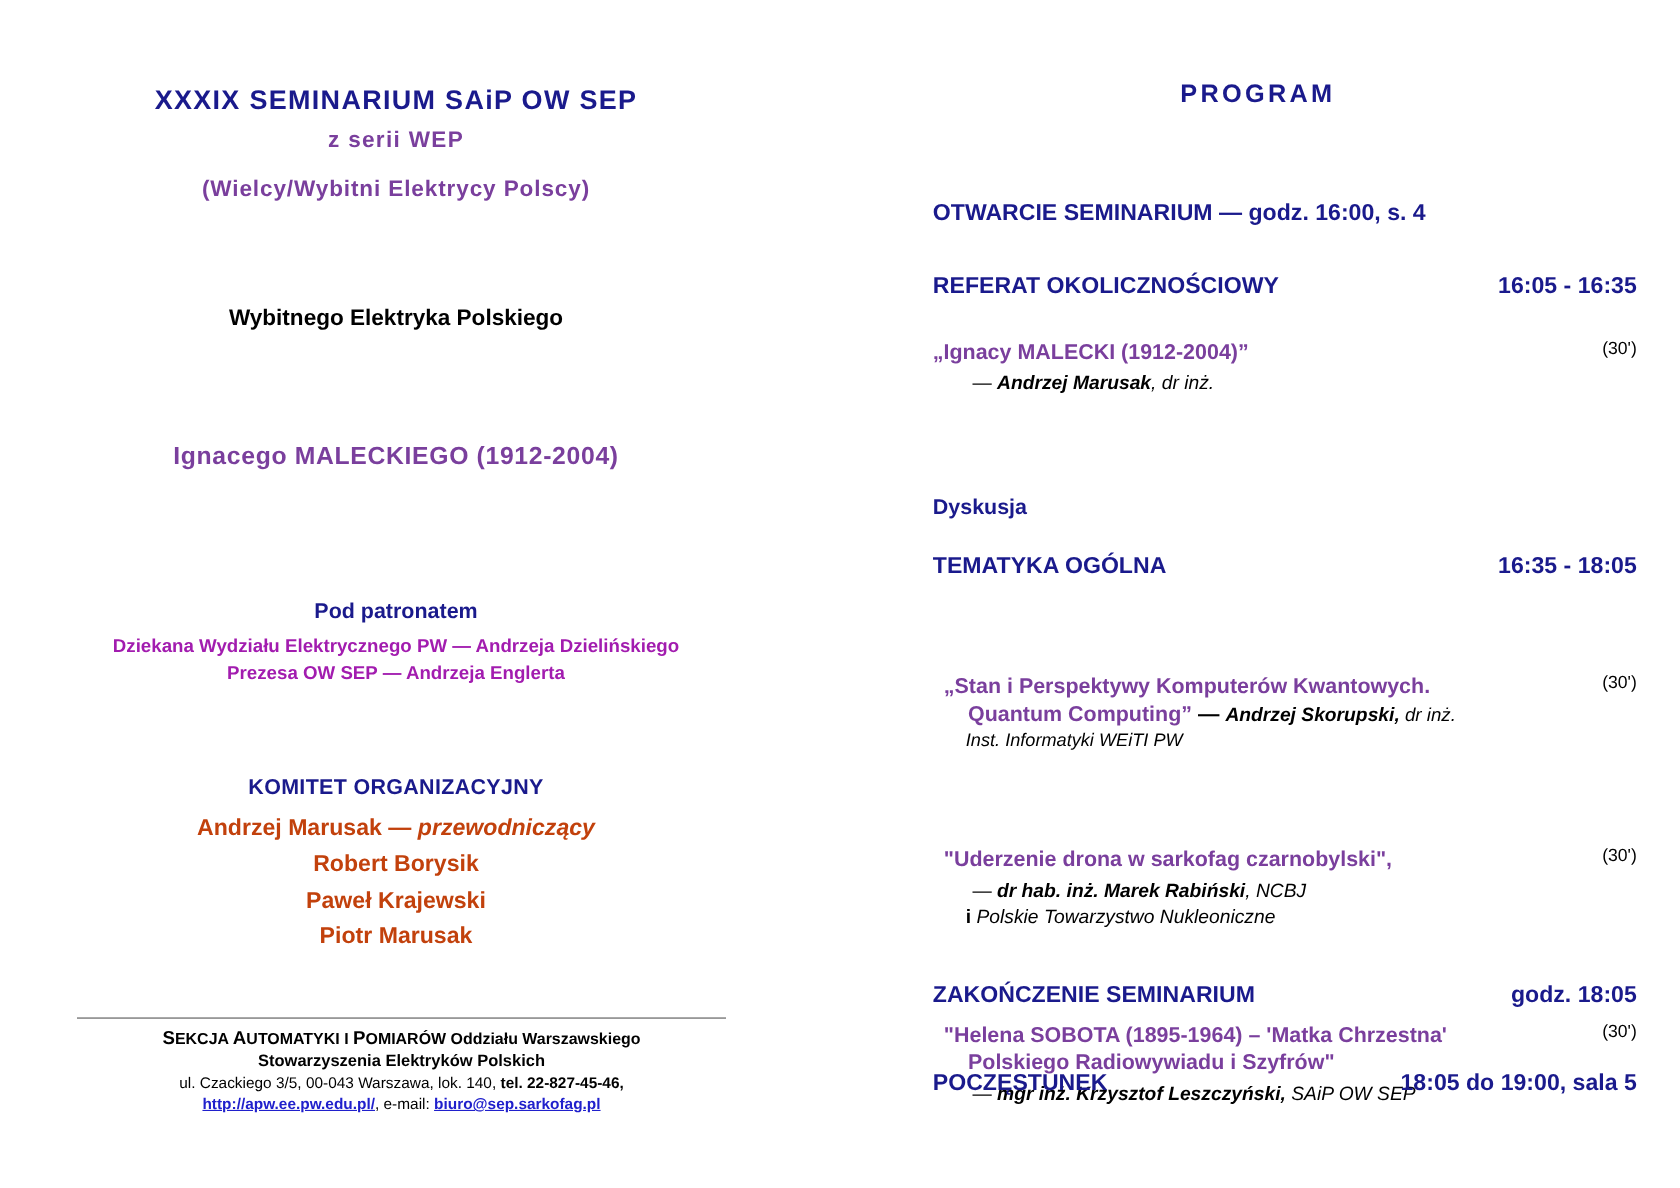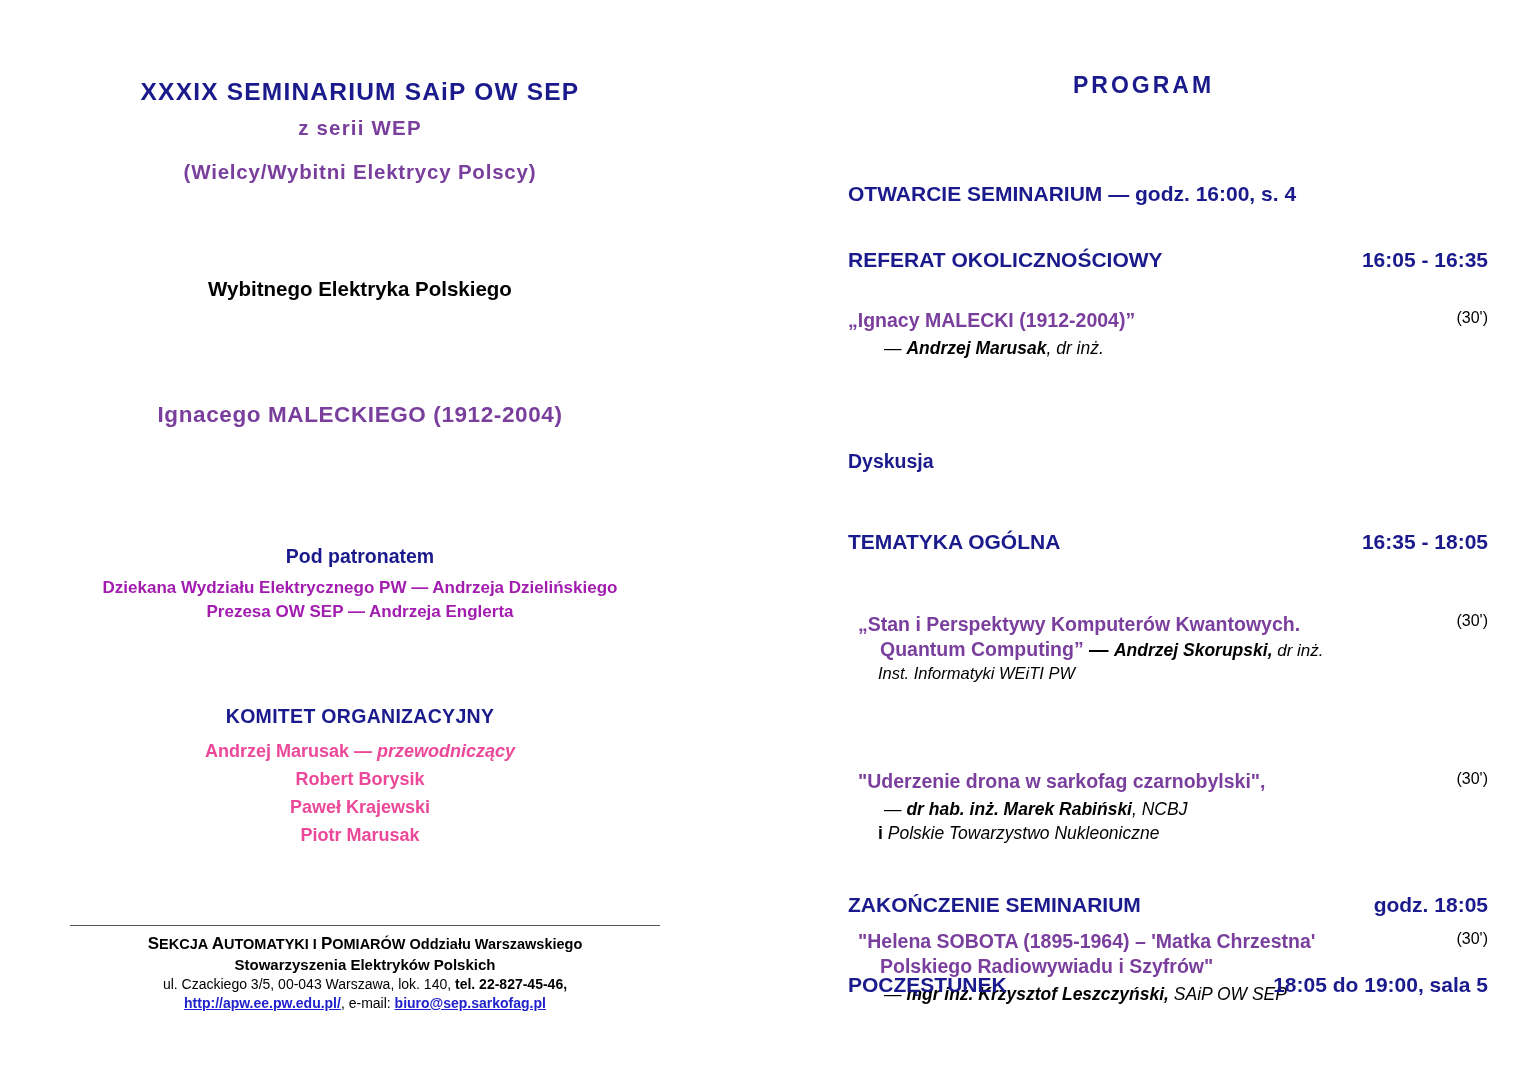--- a/index.html
+++ b/index.html
@@ -115,24 +115,24 @@
     text-align: center;
   }
   .committee-title {
     font-size: 19.5px;
     font-weight: bold;
     color: #1a1a8c;
     letter-spacing: 0.3px;
   }
   .committee-list {
     margin-top: 9px;
-    font-size: 18px;
+    font-size: 21px;
     font-weight: bold;
     line-height: 1.56;
-    color: #ec4899;
+    color: #c2410c;
   }
   .committee-list .role {
     font-weight: bold;
     font-style: italic;
   }
 
   .footer {
     position: absolute;
     left: 70px;
     top: 925px;
@@ -200,21 +200,21 @@
     justify-content: space-between;
     align-items: baseline;
   }
   .hdr .hdr-left { white-space: nowrap; }
   .hdr .hdr-right { white-space: nowrap; }
 
   .opening { top: 182px; }
   .referat { top: 248px; }
   .talk-malecki { top: 308px; }
   .dyskusja { top: 418px; margin-top: 32px; }
-  .tematyka { top: 503px; margin-top: 27px; }
+  .tematyka { top: 503px; }
   .talk-q { top: 560px; }
   .talk-drone { top: 646px; }
   .talk-sobota { top: 730px; }
   .zakonczenie { top: 893px; }
   .poczestunek { top: 973px; }
 
   .talk {
     position: relative;
   }
   .talk-title {

